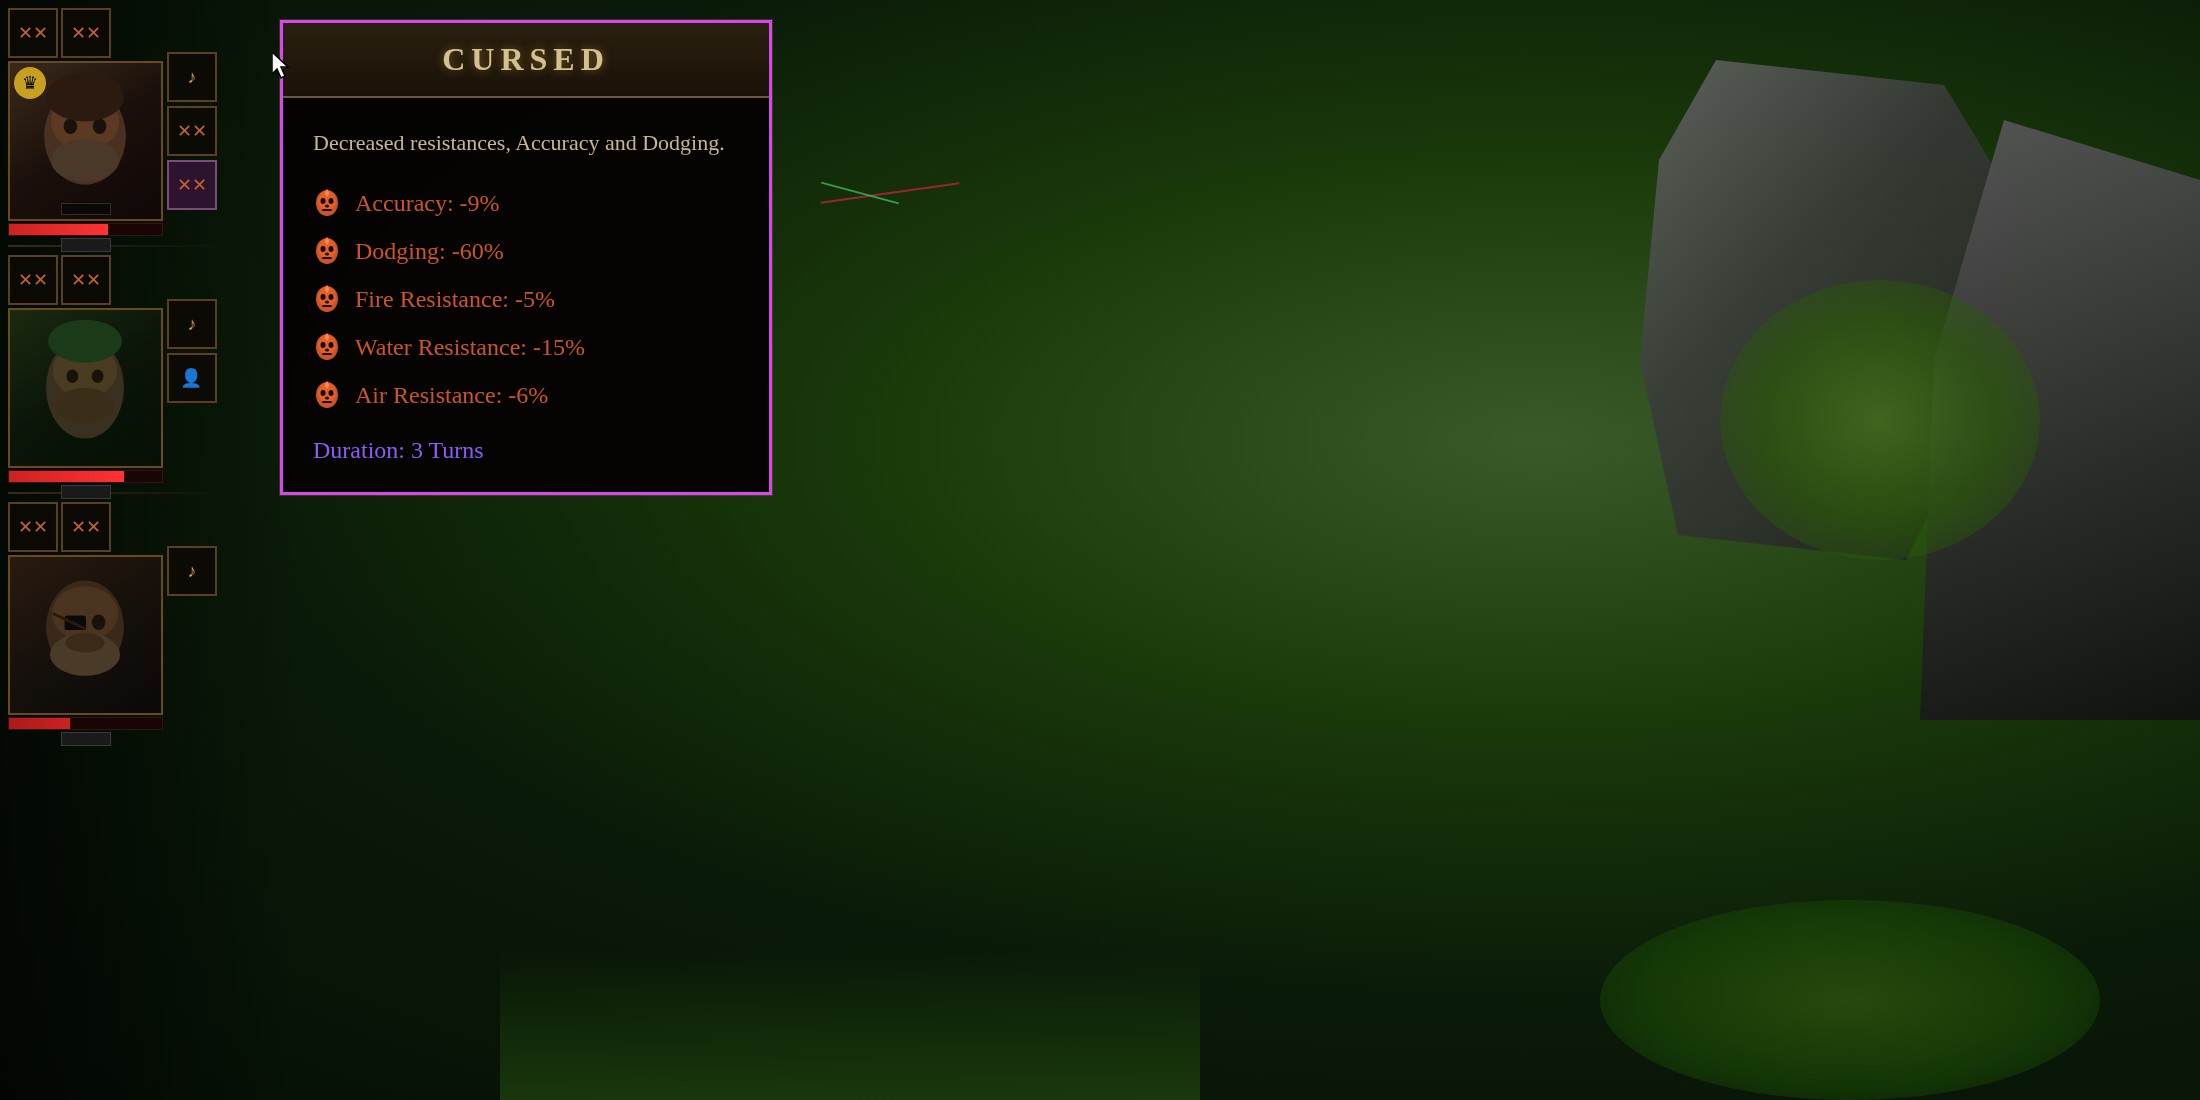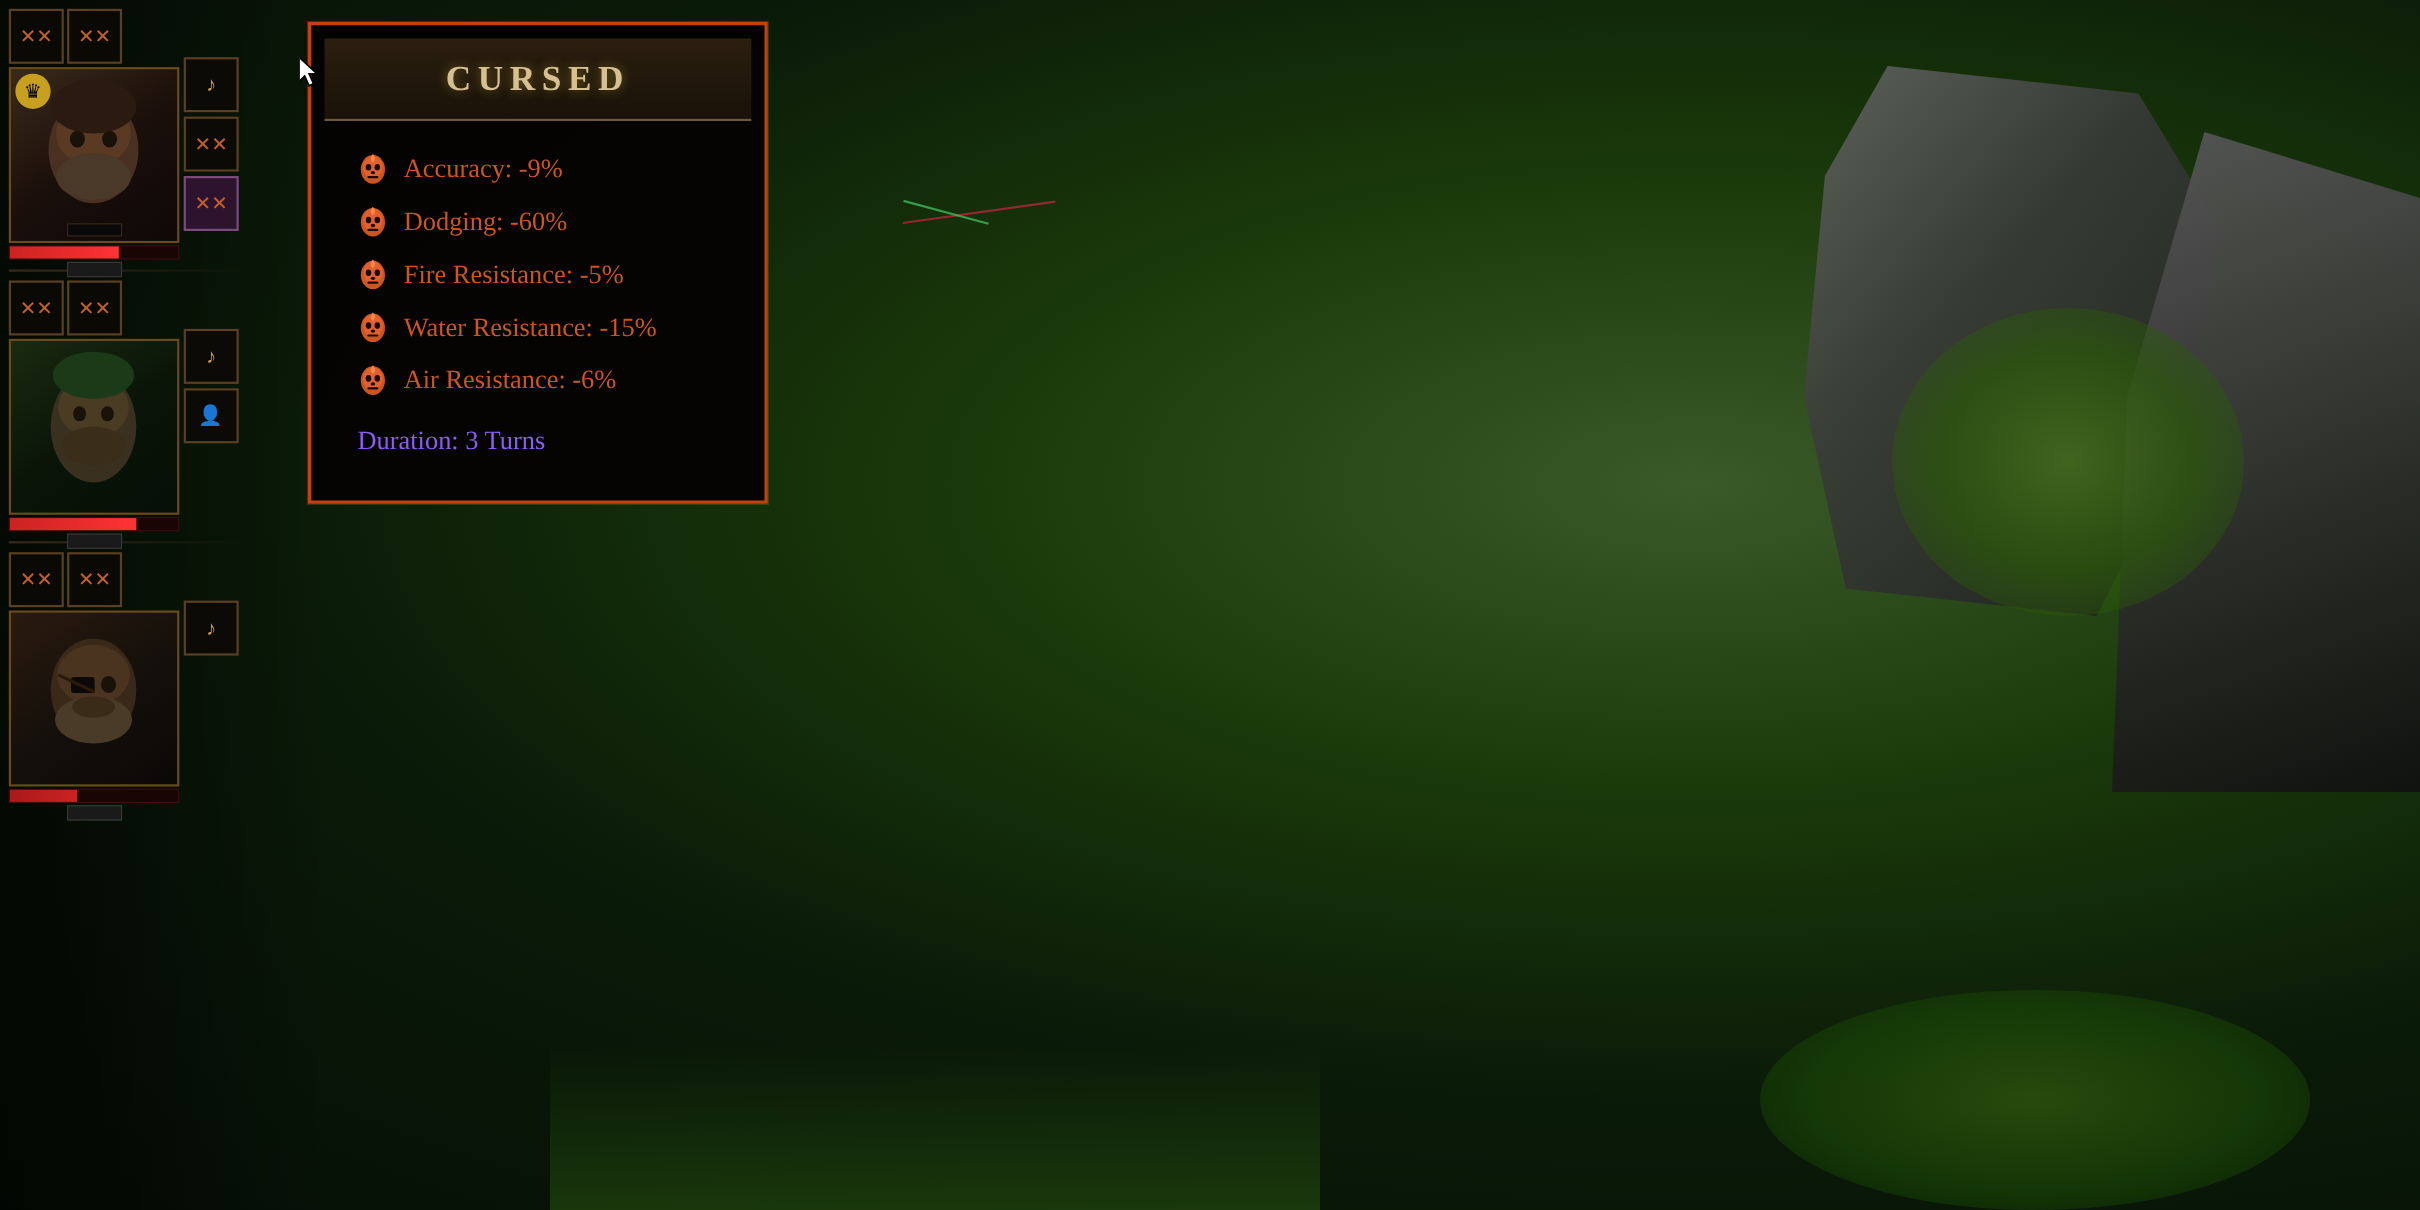--- a/index.html
+++ b/index.html
@@ -90,25 +90,25 @@
       flex-direction: column;
       gap: 8px;
       background: linear-gradient(to right, rgba(0,0,0,0.6) 0%, transparent 100%);
     }
 
     
     .tooltip-panel {
       position: absolute;
       left: 280px;
       top: 20px;
-      width: 418px;
+      width: 492px;
       background: rgba(5, 3, 2, 0.97);
-      border: 3px solid #c2410c;
+      border: 3px solid #d946ef;
       z-index: 20;
-      padding: 12px;
+      padding: 0;
     }
 
     .tooltip-header {
       background: linear-gradient(to bottom, #2a1f0f 0%, #1a1208 100%);
       border-bottom: 2px solid #6a5a3a;
       padding: 18px 20px;
       text-align: center;
     }
 
     .tooltip-title {
@@ -381,20 +381,21 @@
 </div>
 
 <div class="tooltip-panel">
 
   <div class="tooltip-header">
     <div class="tooltip-title">CURSED</div>
   </div>
 
   <div class="tooltip-body">
 
+    <div class="tooltip-description">Decreased resistances, Accuracy and Dodging.</div>
 
     <div class="effect-row">
       <div class="curse-icon">
         <svg viewBox="0 0 28 32" width="28" height="32">
 
           <ellipse cx="14" cy="16" rx="11" ry="13" fill="#cc5522"></ellipse>
           <ellipse cx="14" cy="14" rx="9" ry="10" fill="#e06030"></ellipse>
 
           <ellipse cx="10" cy="14" rx="2.5" ry="3" fill="#1a0808"></ellipse>
           <ellipse cx="18" cy="14" rx="2.5" ry="3" fill="#1a0808"></ellipse>

